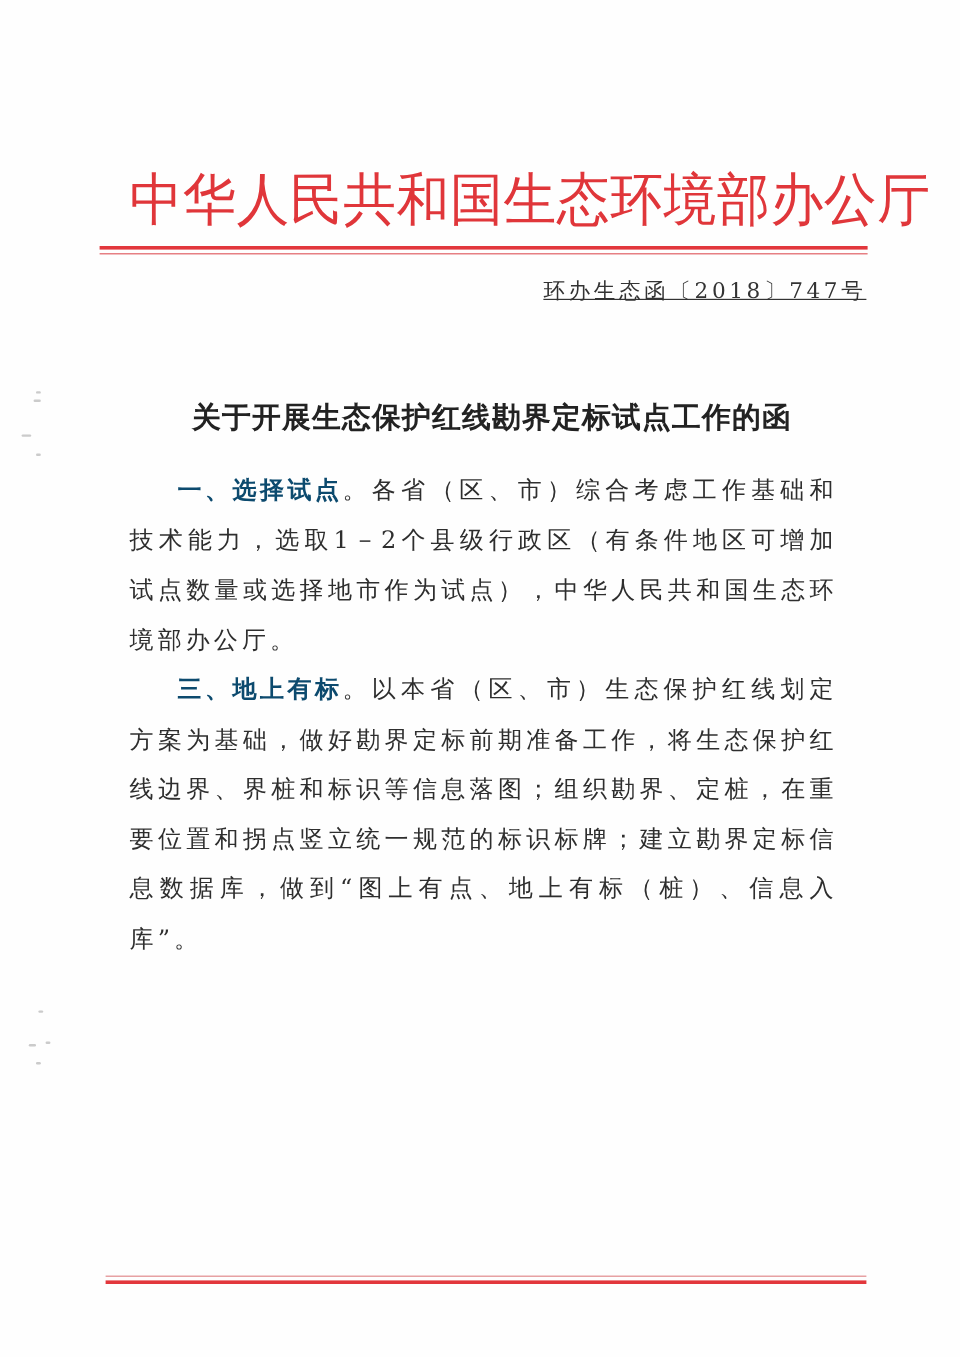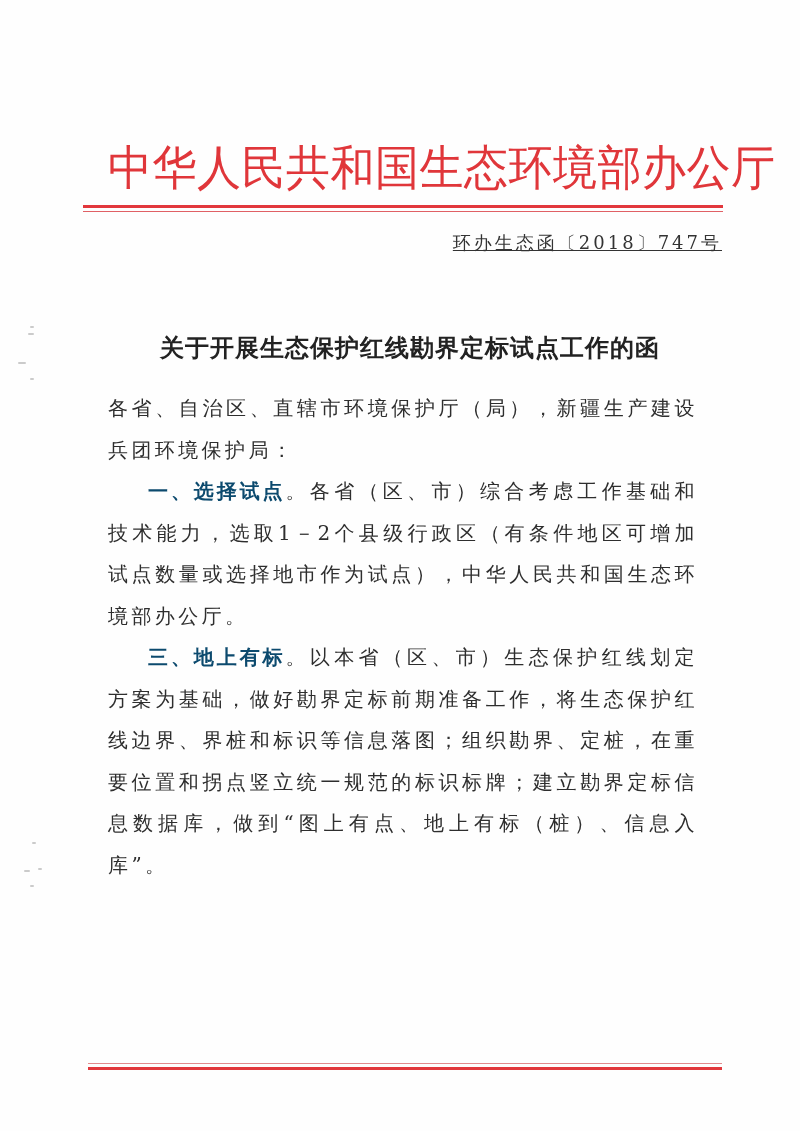--- a/index.html
+++ b/index.html
@@ -50,21 +50,20 @@
 
 <div class="header-title">中华人民共和国生态环境部办公厅</div>
 <div class="rule top-thick"></div>
 <div class="rule top-thin"></div>
 
 <div class="doc-number">环办生态函〔2018〕747号</div>
 
 <div class="doc-title">关于开展生态保护红线勘界定标试点工作的函</div>
 
 <div class="body">
-  <p>各省、自治区、直辖市环境保护厅（局），新疆生产建设兵团环境保护局：</p>
   <p class="indent"><b>一、选择试点</b><span>。各省（区、市）综合考虑工作基础和技术能力，选取1－2个县级行政区（有条件地区可增加试点数量或选择地市作为试点），中华人民共和国生态环境部办公厅。</span></p>
   <p class="indent"><b>三、地上有标</b><span>。以本省（区、市）生态保护红线划定方案为基础，做好勘界定标前期准备工作，将生态保护红线边界、界桩和标识等信息落图；组织勘界、定桩，在重要位置和拐点竖立统一规范的标识标牌；建立勘界定标信息数据库，做到“图上有点、地上有标（桩）、信息入库”。</span></p>
 </div>
 
 <div class="rule bot-thin"></div>
 <div class="rule bot-thick"></div>
 
 <div class="scan-mark" style="left:30px;top:326px;"></div>
 <div class="scan-mark" style="left:28px;top:333px;width:6px;"></div>
 <div class="scan-mark" style="left:18px;top:362px;width:8px;"></div>

